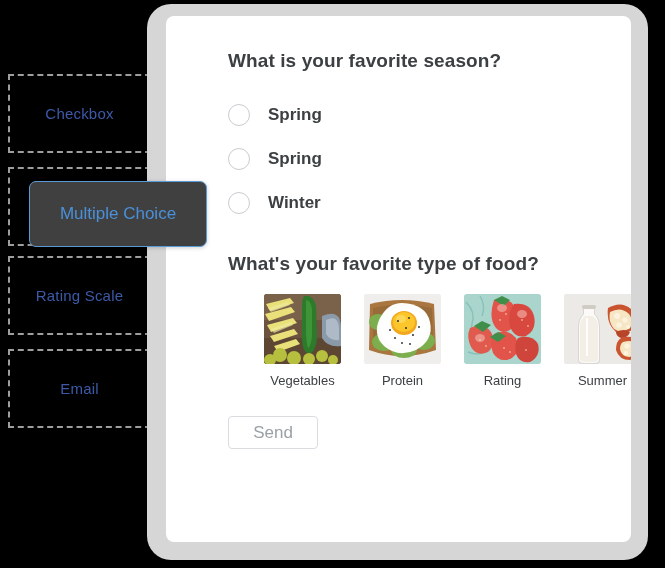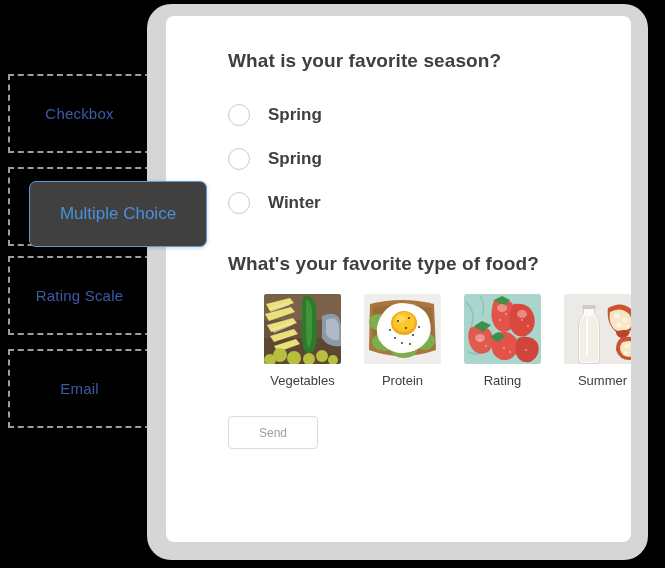--- a/index.html
+++ b/index.html
@@ -96,21 +96,21 @@
   .img-caption {
     margin-top: 9px; width: 77px; text-align: center;
     font-size: 13px; color: #3c4043;
   }
 
   
   #send-button {
     margin-top: 28px;
     width: 90px; height: 33px;
     border: 1px solid #dadce0; border-radius: 4px;
-    background: #fff; color: #9aa0a6; font-size: 12px;
+    background: #fff; color: #9aa0a6; font-size: 17px;
     display: flex; align-items: center; justify-content: center;
     cursor: pointer;
   }
 </style>
 </head>
 <body>
 
 <div id="stage">
 
   <div id="sidebar">

